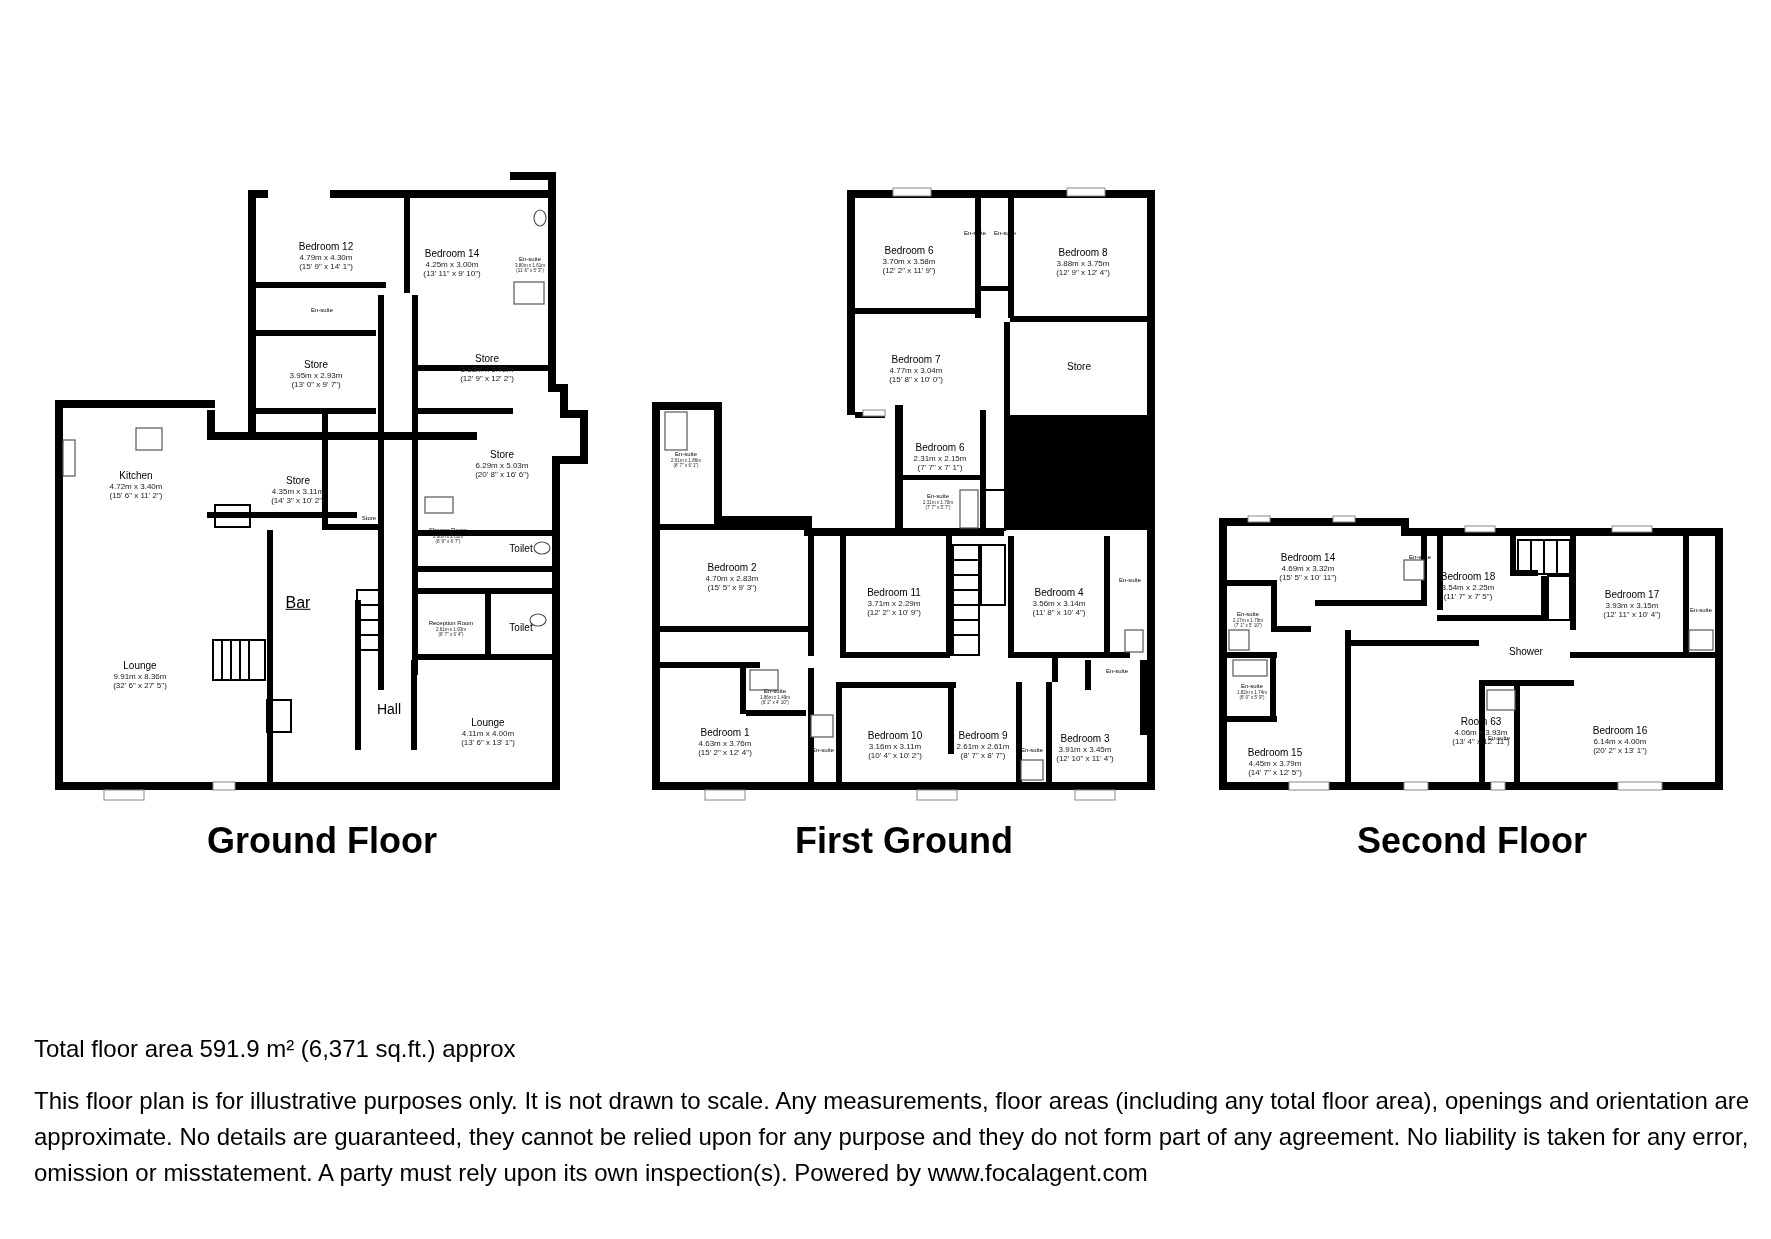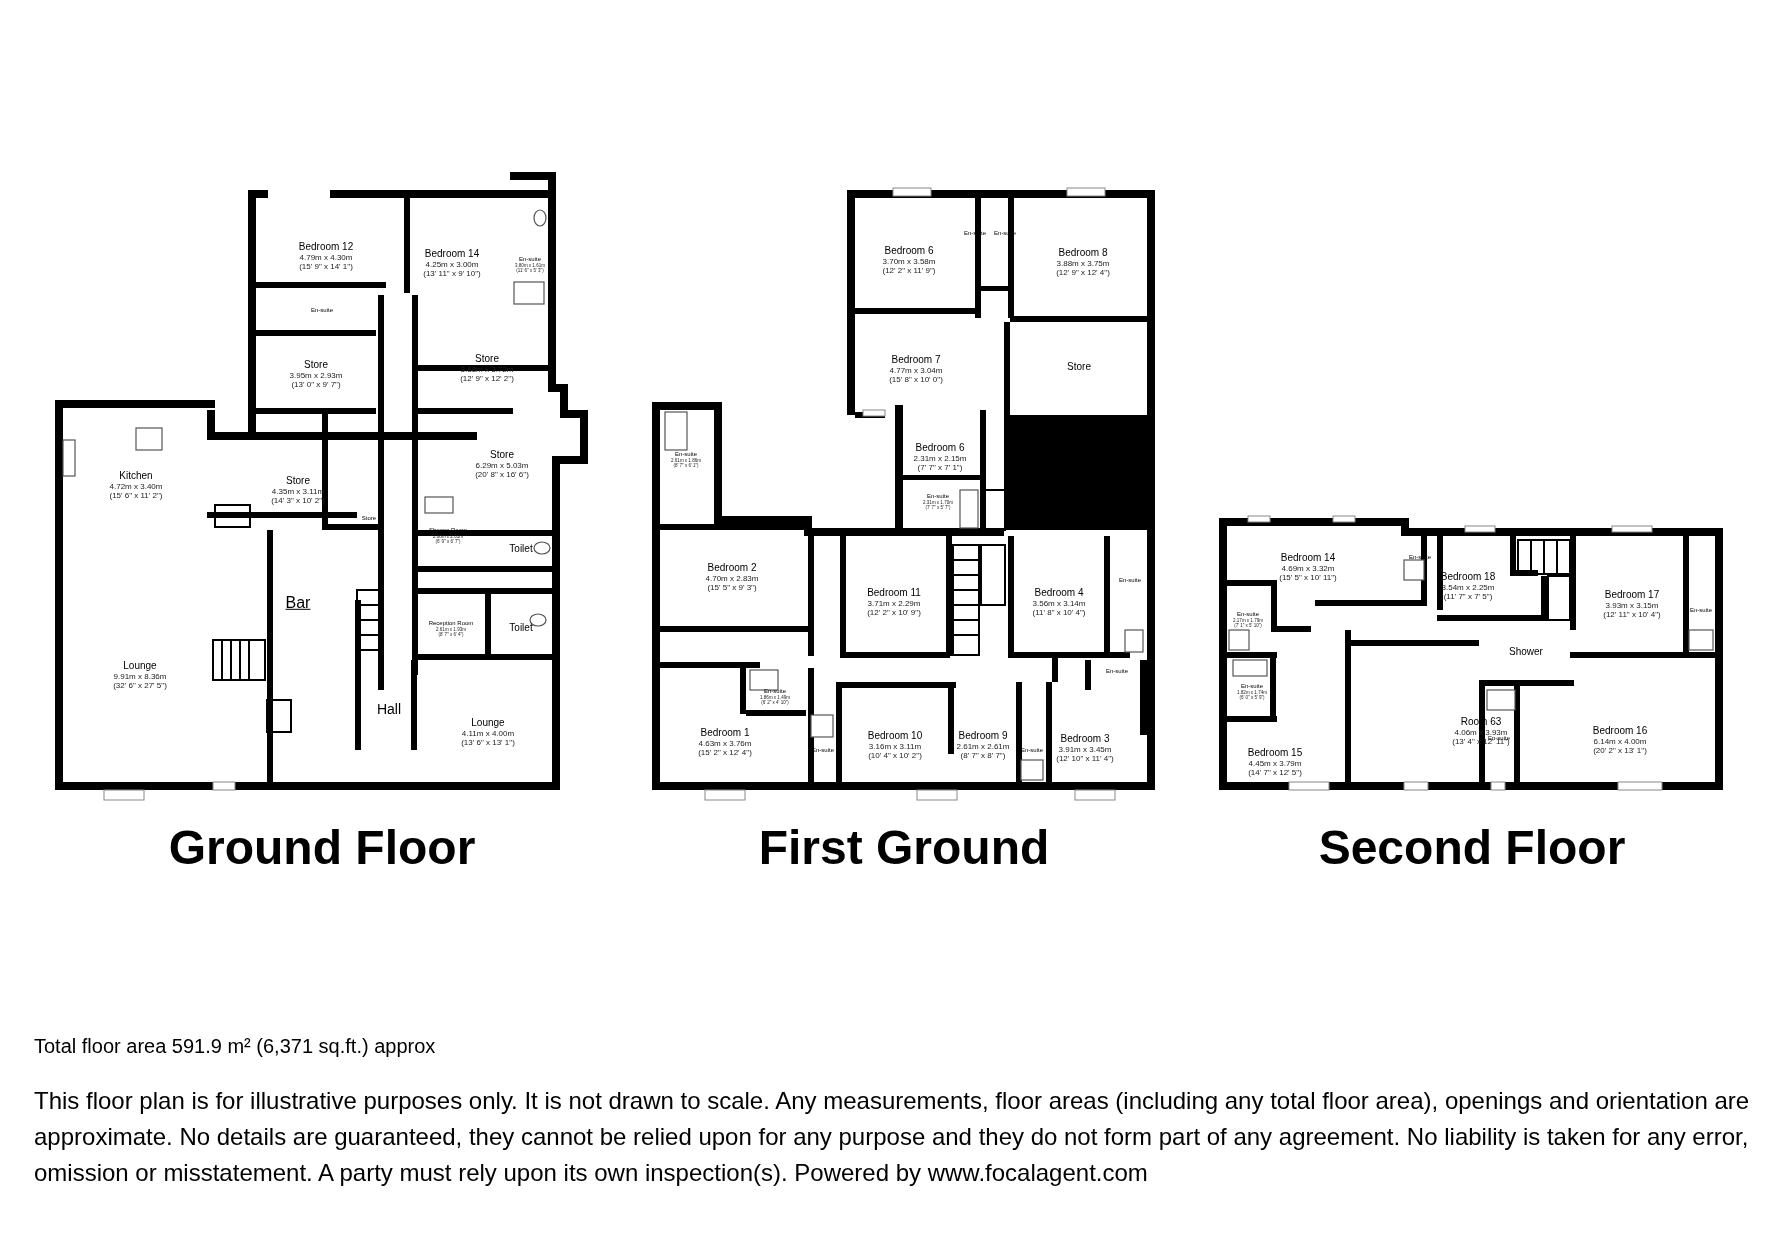--- a/index.html
+++ b/index.html
@@ -9,22 +9,22 @@
   .wall { fill:#000; }
   .thin { stroke:#000; stroke-width:2; fill:none; }
   .fix { stroke:#555; stroke-width:1.2; fill:#fff; }
   .win { fill:#fff; stroke:#888; stroke-width:1; }
   .lbl { position:absolute; text-align:center; transform:translate(-50%,-50%); white-space:nowrap; line-height:1.15; }
   .lbl .n { font-size:10px; display:block; }
   .lbl .d { font-size:8px; display:block; color:#222; }
   .lbl.sm .n { font-size:6px; }
   .lbl.sm .d { font-size:4.5px; }
   .lbl.big .n { font-size:16px;text-decoration:underline; }
-  .floor-title { position:absolute; font-weight:bold; font-size:48px; transform:translateX(-50%); white-space:nowrap; }
-  .total { position:absolute; left:34px; top:1035px; font-size:20px; }
+  .floor-title { position:absolute; font-weight:bold; font-size:36px; transform:translateX(-50%); white-space:nowrap; }
+  .total { position:absolute; left:34px; top:1035px; font-size:24px; }
   .disclaimer { position:absolute; left:34px; top:1083px; width:1720px; font-size:24px; line-height:36px; }
 </style>
 </head>
 <body>
 
 <svg class="plan" width="1771" height="1239" viewBox="0 0 1771 1239">
 
   <g>
 
     <rect class="wall" x="55" y="400" width="8" height="390"></rect>

